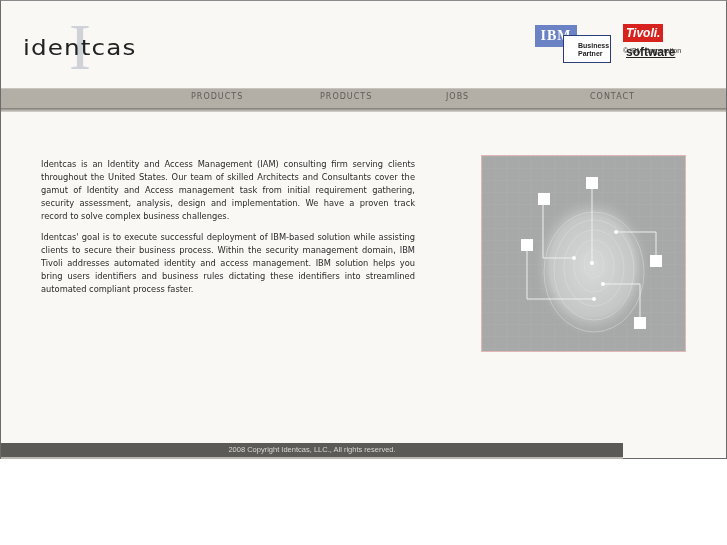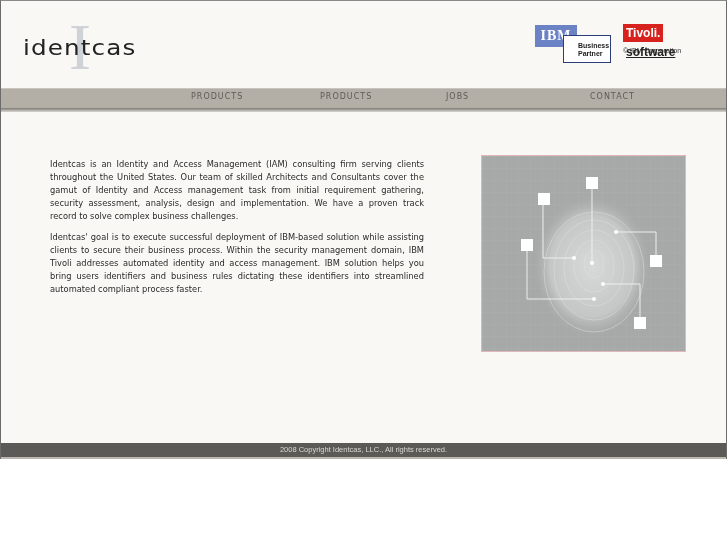--- a/index.html
+++ b/index.html
@@ -7,34 +7,34 @@
     .page { position:absolute; left:0; top:0; width:725px; height:457px; background:#f9f8f5; border:1px solid #6b6b6b; border-top:1px solid #8a8a8a; box-sizing:content-box; }
     
     .logo { position:absolute; left:22px; top:18px; width:140px; height:56px; }
     .logo-bigI { position:absolute; left:46px; top:0px; font-family:"Liberation Serif", serif; font-size:66px; line-height:56px; color:#cfd2d6; }
     .logo-text { position:absolute; left:0; top:16px; font-family:"DejaVu Sans", sans-serif; font-size:22px; letter-spacing:1px; color:#222; font-weight:normal; transform:scaleX(1.12); transform-origin:left; }
     .partners { position:absolute; left:534px; top:22px; width:180px; height:42px; }
     .ibm-bp { position:absolute; left:0; top:2px; width:76px; height:38px; }
     .ibm-box { position:absolute; left:0; top:0; width:42px; height:22px; background:#6b82c4; color:#fff; font-family:"Liberation Serif", serif; font-weight:bold; font-size:14px; line-height:22px; text-align:center; letter-spacing:1px; }
     .bp-box { position:absolute; left:28px; top:10px; width:48px; height:28px; background:#fff; border:1px solid #2c3e7a; box-sizing:border-box; font-size:7px; font-weight:bold; color:#222; line-height:8px; padding:6px 0 0 14px; }
     .tivoli { position:absolute; left:88px; top:0; }
-    .tivoli-red { display:inline-block; background:#d8221e; color:#fff; font-weight:bold; font-size:12px; padding:2px 3px; line-height:14px; }
+    .tivoli-red { display:inline-block; background:#d8221e; color:#fff; font-weight:bold; font-size:12px; padding:2px 3px; line-height:14px;font-style:italic; }
     .tivoli-sw { display:inline-block; font-size:12px; font-weight:bold; color:#222; margin-left:3px;text-decoration:underline; }
     .tivoli-corp { position:absolute; left:0; top:24px; font-size:7px; color:#333; white-space:nowrap; }
     
     .nav { position:absolute; left:0; top:87px; width:725px; height:20px; background:#b3aea6; border-top:1px solid #c9c5be; }
     .nav-shadow { position:absolute; left:0; top:107px; width:725px; height:4px; background:linear-gradient(#7d7a75,#d9d6d0); }
     .nav-item { position:absolute; top:3px; font-family:"DejaVu Sans", sans-serif; font-size:8px; letter-spacing:1px; color:#5e5b56; cursor:pointer; }
     
-    .content { position:absolute; left:49px; top:157px; width:374px; font-family:"DejaVu Sans", sans-serif; font-size:8.3px; line-height:13px; color:#2a2a2a; text-align:justify; }
+    .content { position:absolute; left:40px; top:157px; width:374px; font-family:"DejaVu Sans", sans-serif; font-size:8.3px; line-height:13px; color:#2a2a2a; text-align:justify; }
     .content p { margin:0 0 8px 0; }
     .figure { position:absolute; left:480px; top:154px; width:203px; height:195px; background:#a6a9a7; border:1px solid #e0b6b6; overflow:hidden; }
     .figure svg { position:absolute; left:0; top:0; }
     
-    .footer { position:absolute; left:0; top:442px; width:725px; height:14px; background:#5b5a56; border-bottom:2px solid #bbb8b2; }
+    .footer { position:absolute; left:0; top:442px; width:622px; height:14px; background:#5b5a56; border-bottom:2px solid #bbb8b2; }
     .footer-text { position:absolute; left:0; width:100%; top:2px; text-align:center; font-size:7.5px; color:#dad8d3; }
   </style>
 </head>
 <body>
 
 <div class="page">
 
   <div class="logo">
     <span class="logo-bigI">I</span>
     <span class="logo-text">identcas</span>

